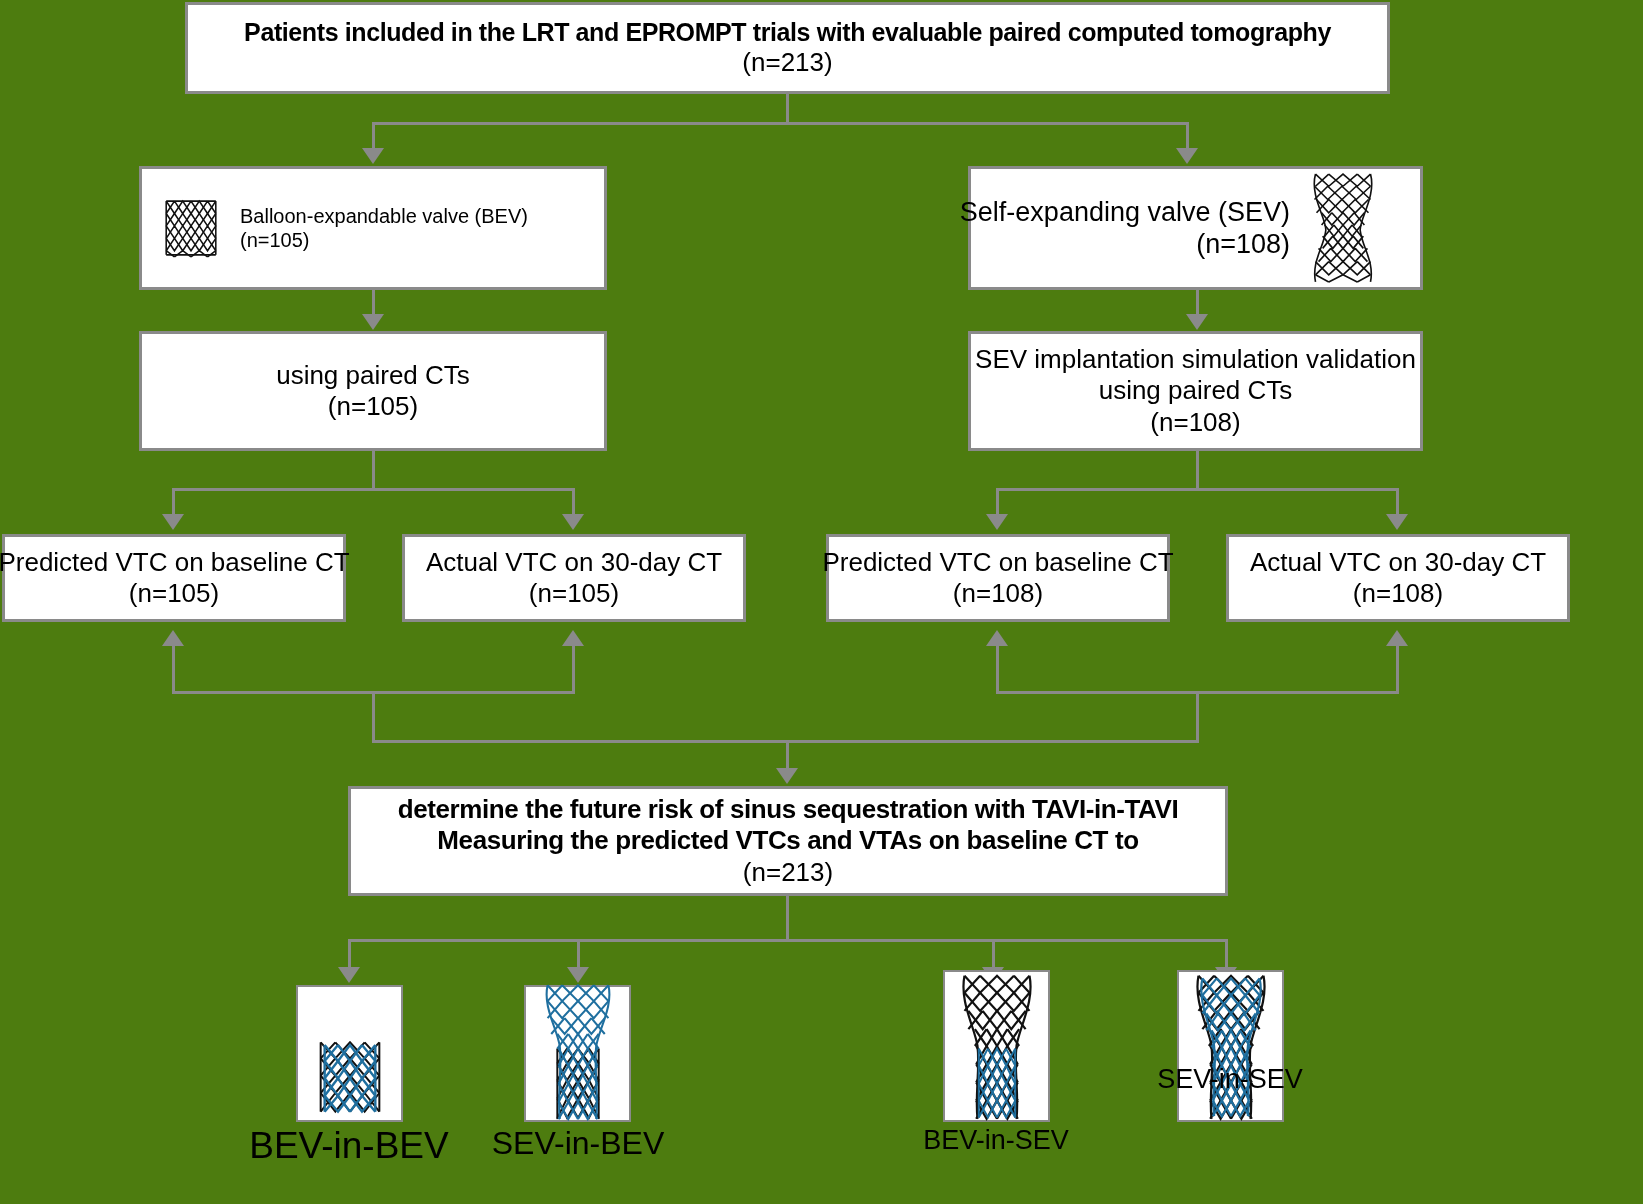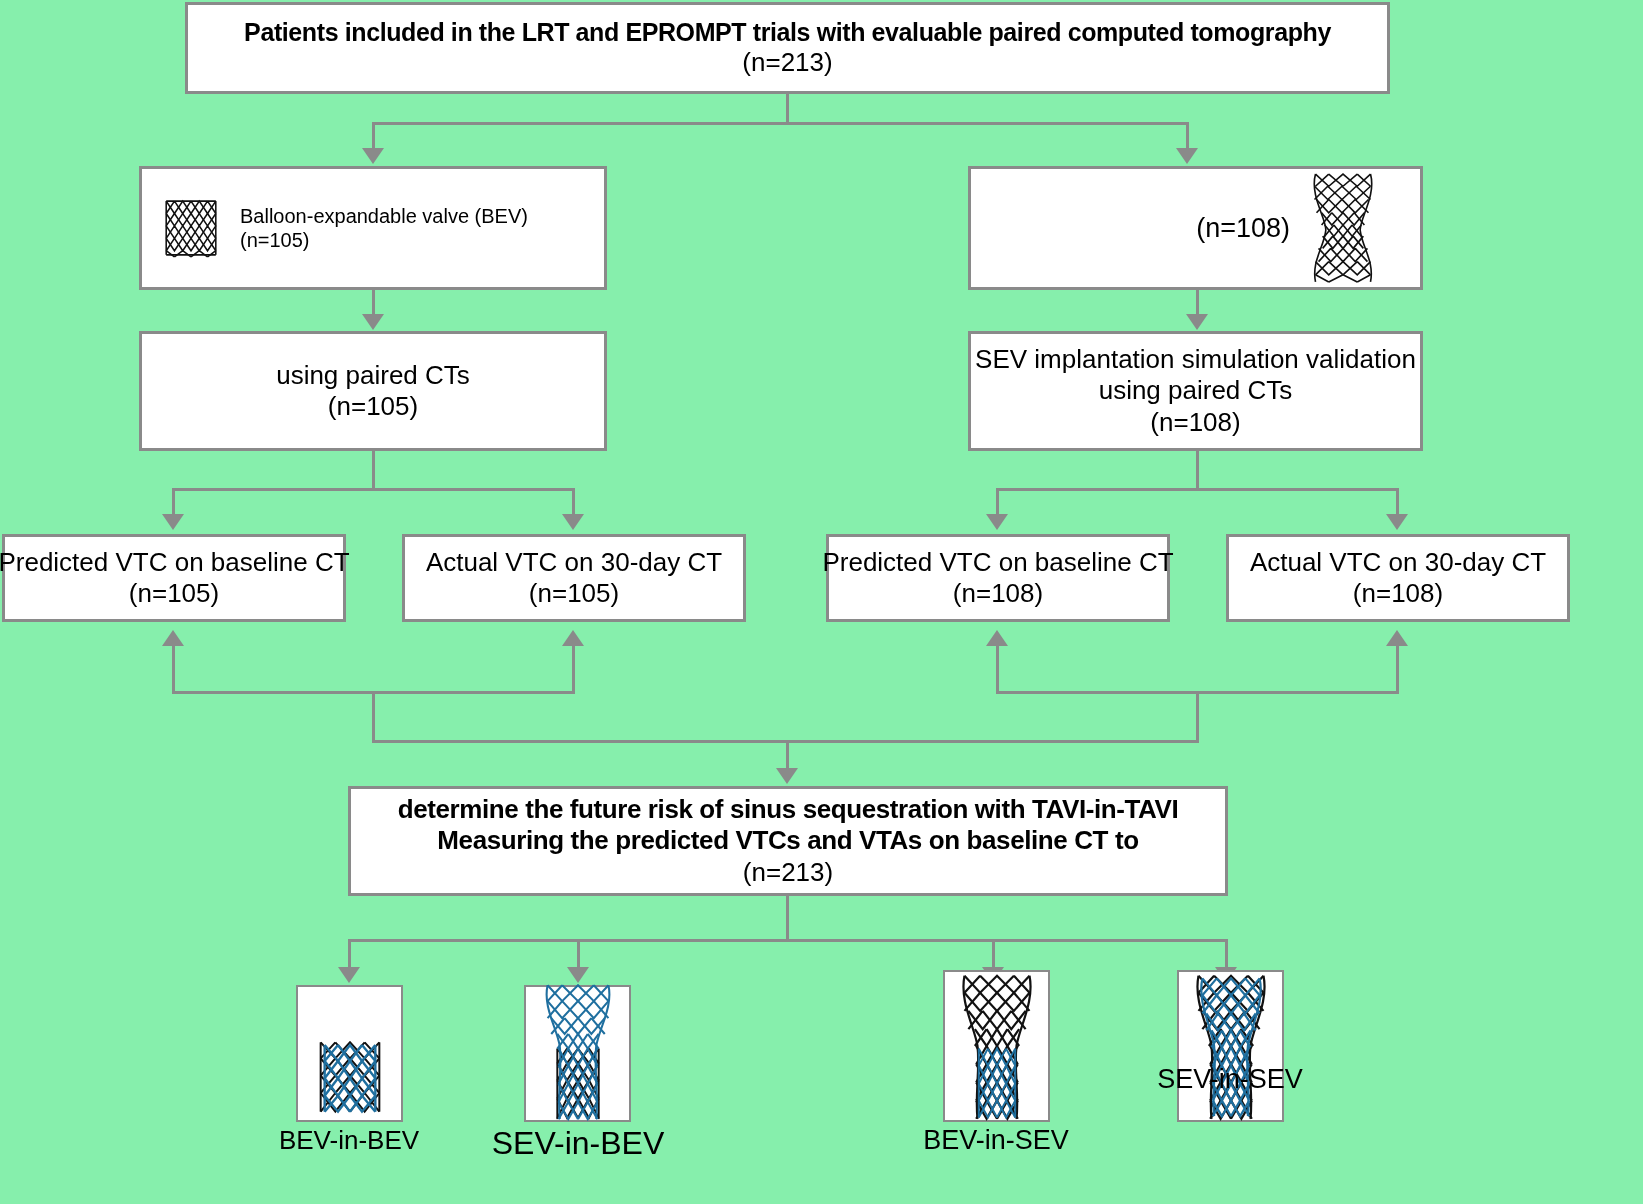--- a/index.html
+++ b/index.html
@@ -1,17 +1,17 @@
 <!DOCTYPE html>
 <html><head>
 <meta charset="utf-8">
 <style>
   html,body{margin:0;padding:0;background:#ffffff;}
   body{font-family:"Liberation Sans","DejaVu Sans",sans-serif;}
-  #canvas{position:relative;width:1643px;height:1204px;background:#86efac;overflow:hidden;}
+  #canvas{position:relative;width:1643px;height:1204px;background:#4d7c0f;overflow:hidden;}
 
   .box{position:absolute;box-sizing:border-box;border:3px solid #8a8a8a;background:#ffffff;}
   .boxtext{position:absolute;box-sizing:border-box;display:flex;flex-direction:column;
            justify-content:center;align-items:center;text-align:center;line-height:1.20;color:#000;}
   .bold-cond{font-weight:bold;font-stretch:condensed;letter-spacing:-0.4px;}
   .ln{display:block;white-space:nowrap;}
 
   
   .hline{position:absolute;background:#8a8a8a;height:3px;}
   .vline{position:absolute;background:#8a8a8a;width:3px;}
@@ -64,20 +64,21 @@
       </g>
     </g>
   </svg>
   <div class="boxtext" style="left:240px;top:168px;width:330px;height:120px;align-items:flex-start;font-size:20px;">
     <span class="ln">Balloon-expandable valve (BEV)</span>
     <span class="ln">(n=105)</span>
   </div>
 
   <div class="box" style="left:968px;top:166px;width:455px;height:124px;"></div>
   <div class="boxtext" style="left:980px;top:168px;width:310px;height:120px;align-items:flex-end;font-size:27px;">
+    <span class="ln">Self-expanding valve (SEV)</span>
     <span class="ln">(n=108)</span>
   </div>
 
   <svg class="stent" viewBox="0 0 70 110" style="left:1300px;top:172px;width:86px;height:112px;">
     <g stroke="#111" stroke-width="1.6" fill="none">
       <path d="M8 2 C 2 24, 20 48, 18 58 C 16 74, 4 88, 8 108"></path>
       <path d="M62 2 C 68 24, 50 48, 52 58 C 54 74, 66 88, 62 108"></path>
       <g>
         <path d="M8 2 L21 14 L35 2 L49 14 L62 2"></path>
         <path d="M8 14 L21 2 M35 14 L21 2 M35 14 L49 2 M62 14 L49 2"></path>
@@ -213,21 +214,21 @@
       <path d="M11 6 L21 18 L30 6 L39 18 L49 6"></path>
       <path d="M11 18 L21 6 M30 18 L21 6 M30 18 L39 6 M49 18 L39 6"></path>
       <path d="M11 18 L21 31 L30 18 L39 31 L49 18"></path>
       <path d="M11 31 L21 18 M30 31 L21 18 M30 31 L39 18 M49 31 L39 18"></path>
       <path d="M11 31 L21 44 L30 31 L39 44 L49 31"></path>
       <path d="M11 44 L21 31 M30 44 L21 31 M30 44 L39 31 M49 44 L39 31"></path>
       <path d="M11 44 L21 56 L30 44 L39 56 L49 44"></path>
       <path d="M11 56 L21 44 M30 56 L21 44 M30 56 L39 44 M49 56 L39 44"></path>
     </g>
   </svg>
-  <div class="caption" style="left:249px;top:1125px;width:200px;font-size:26px;">BEV-in-BEV</div>
+  <div class="caption" style="left:249px;top:1125px;width:200px;font-size:37px;">BEV-in-BEV</div>
 
   <div class="vbox" style="left:524px;top:985px;width:107px;height:137px;border-width:2px;"></div>
   <svg class="stent" viewBox="0 0 70 120" style="left:523px;top:978px;width:110px;height:146px;">
     <g stroke="#111" stroke-width="1.6" fill="none">
       <line x1="18" y1="58" x2="18" y2="116"></line>
         <line x1="52" y1="58" x2="52" y2="116"></line>
       <path d="M18 58 L26 70 L35 58 L44 70 L52 58"></path>
       <path d="M18 70 L26 58 M35 70 L26 58 M35 70 L44 58 M52 70 L44 58"></path>
       <path d="M18 70 L26 84 L35 70 L44 84 L52 70"></path>
       <path d="M18 84 L26 70 M35 84 L26 70 M35 84 L44 70 M52 84 L44 70"></path>

